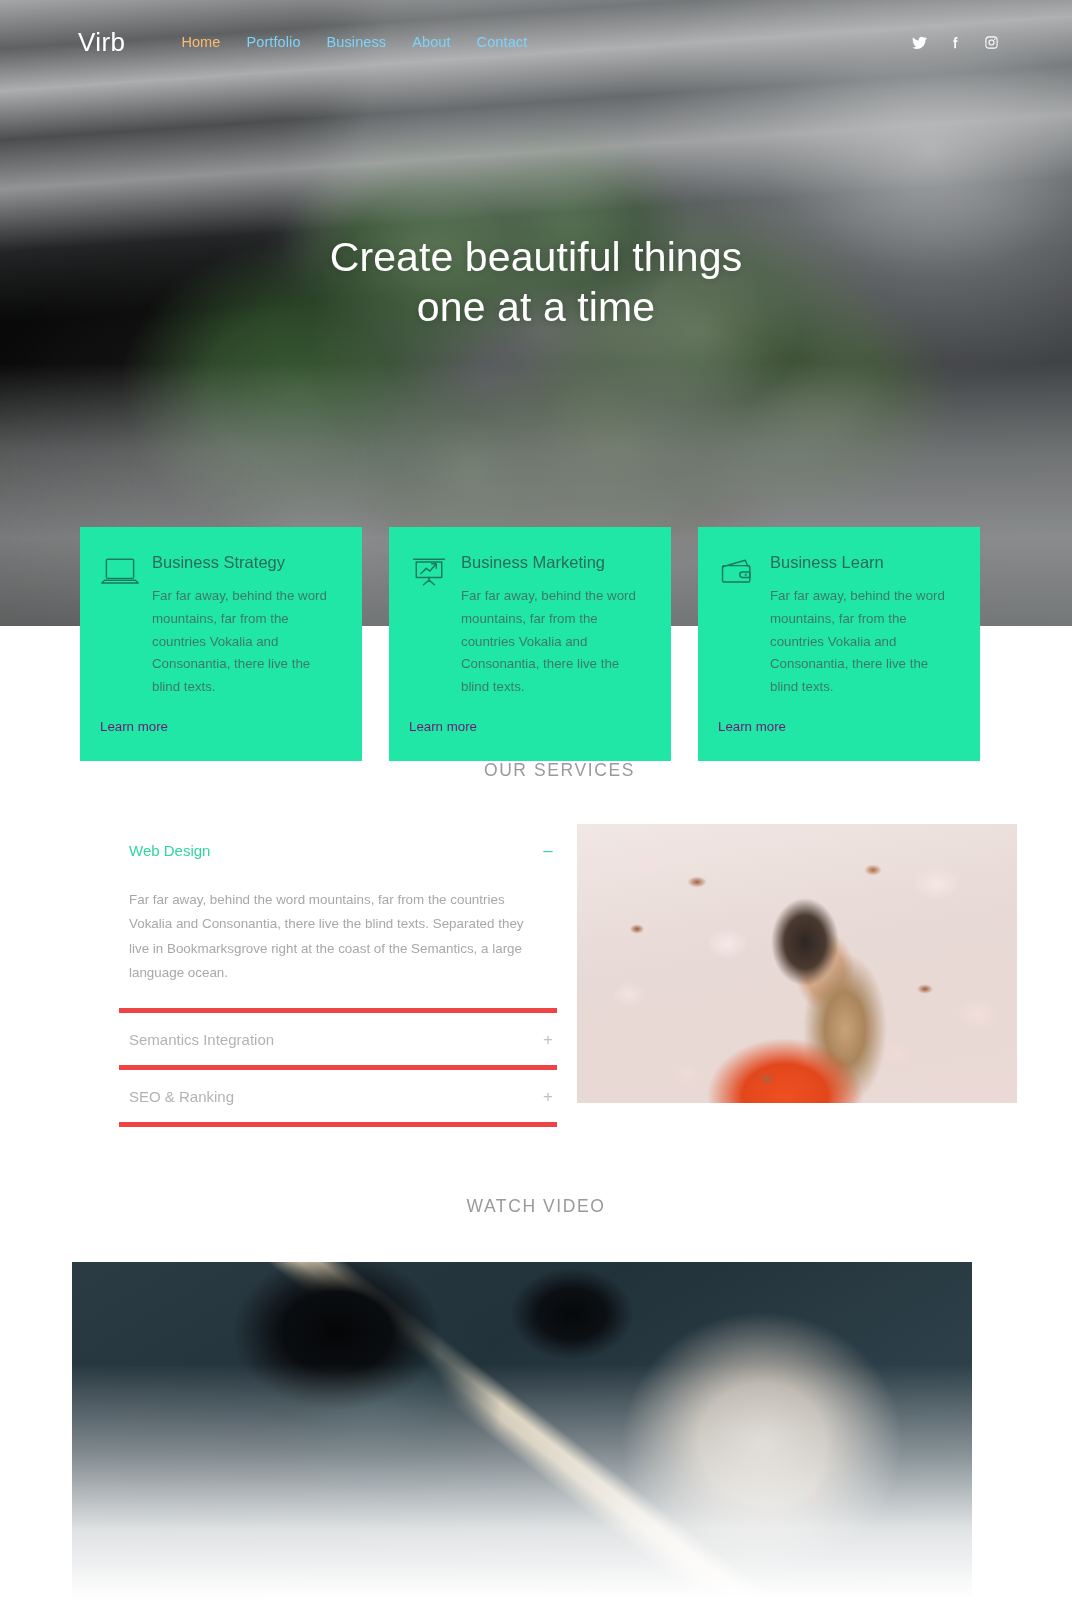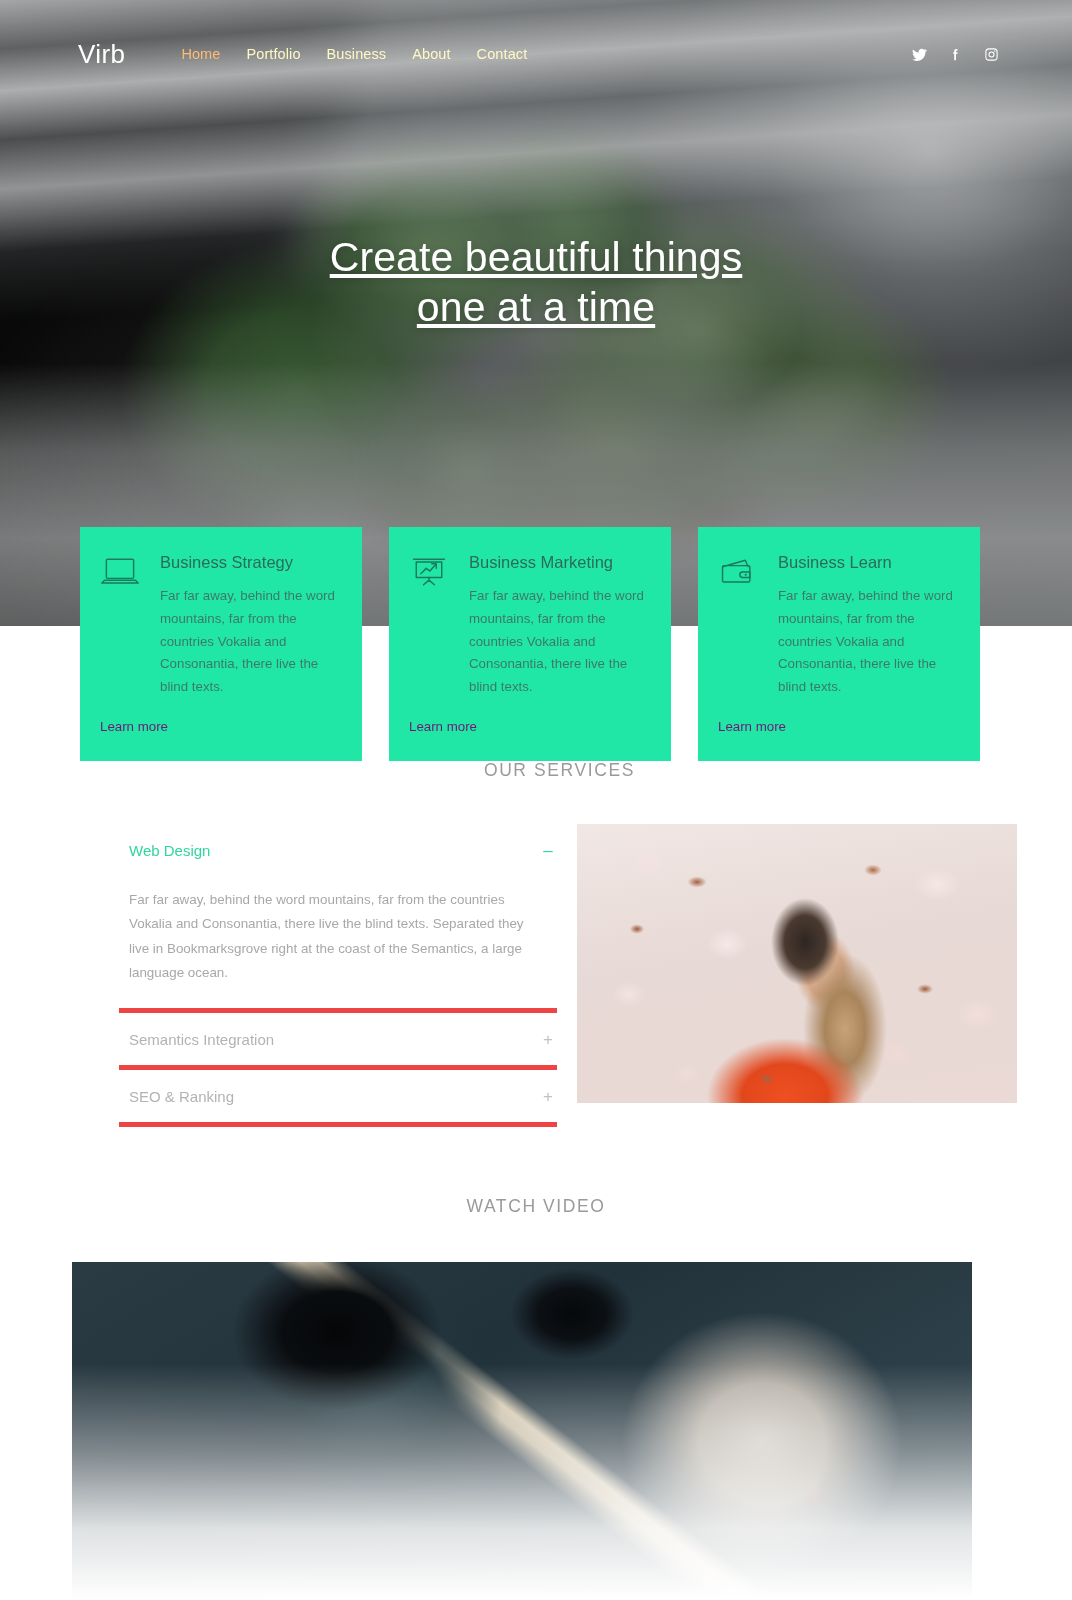--- a/index.html
+++ b/index.html
@@ -67,21 +67,21 @@
   }
   .hero-overlay {
     position: absolute;
     inset: 0;
     background: rgba(0,0,0,0.16);
   }
 
   
   .topbar {
     position: absolute;
-    top: 12px; left: 0;
+    top: 0; left: 0;
     width: 1072px;
     height: 84px;
     display: flex;
     align-items: center;
     padding: 0 72px 0 78px;
     z-index: 12;
   }
   .brand {
     font-size: 26px;
     font-weight: 300;
@@ -91,21 +91,21 @@
     line-height: 1;
     cursor: pointer;
   }
   .nav {
     display: flex;
     align-items: center;
     gap: 26px;
   }
   .nav-link {
     font-size: 14.5px;
-    color: #fef9c3;
+    color: #7dd3fc;
     text-decoration: none;
     letter-spacing: 0.1px;
     cursor: pointer;
     white-space: nowrap;
   }
   .nav-link.active { color: #fdba74; }
 
   .socials {
     margin-left: auto;
     display: flex;
@@ -128,21 +128,20 @@
     text-align: center;
     z-index: 10;
   }
   .hero-title {
     font-size: 41px;
     font-weight: 300;
     line-height: 1.22;
     color: #ffffff;
     letter-spacing: 0.1px;
     text-shadow: 0 1px 8px rgba(0,0,0,0.22);
-    text-decoration: underline;
   }
 
   
   .features {
     position: absolute;
     top: 527px;
     left: 80px;
     width: 900px;
     display: flex;
     gap: 27px;
@@ -150,21 +149,21 @@
   }
   .card {
     width: 282px;
     background: #21e7a6;
     padding: 26px 22px 26px 20px;
     min-height: 201px;
   }
   .card-head {
     display: flex;
     align-items: flex-start;
-    gap: 8px;
+    gap: 0;
   }
   .card-icon {
     width: 52px;
     flex: 0 0 52px;
     padding-top: 2px;
   }
   .card-icon svg {
     width: 40px; height: 34px;
     stroke: #1a7a5c;
     fill: none;

